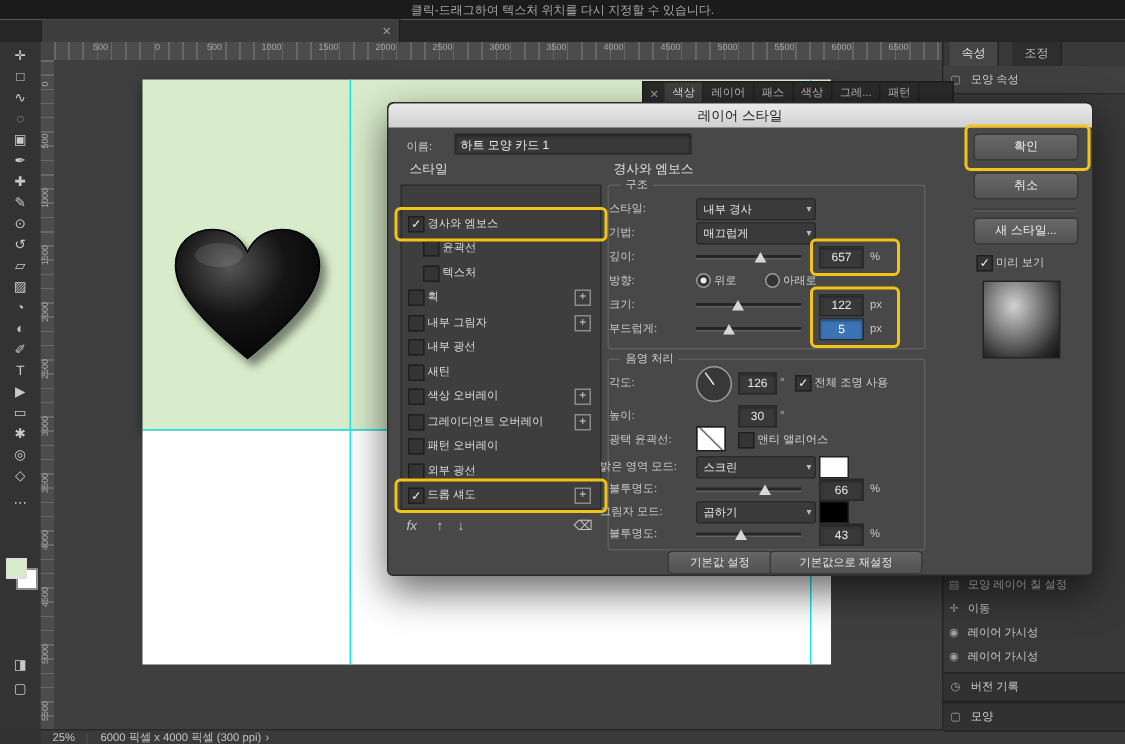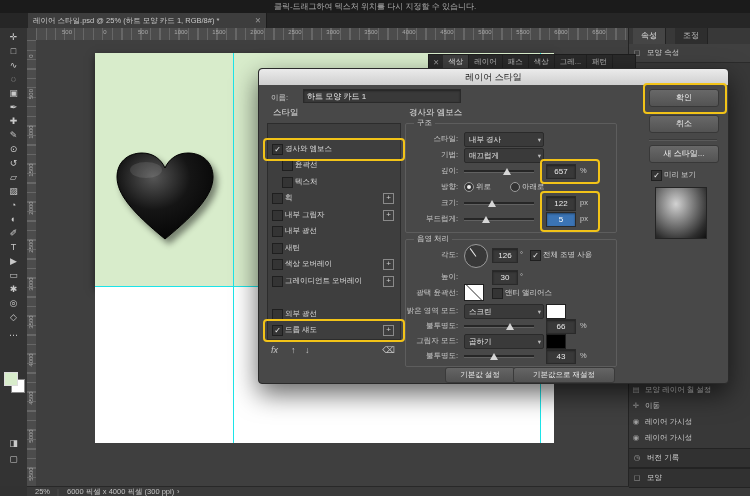--- a/index.html
+++ b/index.html
@@ -49,21 +49,21 @@
          border-bottom:1px solid #232323;font-size:7.5px;color:#cfcfcf}
   .phead .ic{display:inline-block;width:16px;text-align:center;color:#9f9f9f}
   
   .statusbar{position:absolute;left:27px;top:486px;width:723px;height:10px;background:#3a3a3a;border-top:1px solid #282828;
              font-size:7.5px;line-height:9px;color:#c4c4c4}
   
   .dialog{position:absolute;left:258px;top:68px;width:469px;height:314px;background:#484848;border:1px solid #2a2a2a;
           border-radius:4px;box-shadow:0 10px 26px rgba(0,0,0,.6);z-index:10;color:#d6d6d6}
   .dtitle{position:absolute;left:0;top:0;width:469px;height:16px;background:linear-gradient(#ebebeb,#cfcfcf);
           border-radius:4px 4px 0 0;text-align:center;line-height:16px;font-size:9px;color:#222}
-  .flabel{position:absolute;text-align:right;font-size:7.5px;line-height:13px;color:#c9c9c9;white-space:nowrap}
+  .flabel{position:absolute;font-size:7.5px;line-height:13px;color:#c9c9c9;white-space:nowrap}
   .hdr{position:absolute;font-size:8.5px;color:#e0e0e0}
   .input,.val{background:#393939;border:1px solid #2a2a2a;box-shadow:inset 0 1px 2px rgba(0,0,0,.4);color:#e9e9e9}
   .input{position:absolute;font-size:8px;padding:0 3px;font-family:inherit}
   .val{position:absolute;width:28px;height:13px;text-align:center;font-size:8px;line-height:13px}
   .val.selblue{background:#3b74b5;color:#fff}
   .unit{position:absolute;font-size:7.5px;line-height:13px;color:#c9c9c9}
   .listbox{position:absolute;left:8px;top:54px;width:132px;height:215px;background:#3e3e3e;border:1px solid #2c2c2c;overflow:hidden}
   .sitem{position:absolute;left:0;width:130px;height:16px;line-height:16px;font-size:7.5px;color:#dcdcdc;white-space:nowrap}
   .cb{position:absolute;width:9px;height:9px;background:#343434;border:1px solid #1f1f1f;color:#f0f0f0;
       font-size:8px;line-height:9px;text-align:center}
@@ -101,21 +101,20 @@
 
 <div id="app">
 
   <div class="hintbar">
     <span>클릭-드래그하여 텍스처 위치를 다시 지정할 수 있습니다.</span>
   </div>
 
   <div class="tabbar">
     <div class="doctab">
       <span class="x">✕</span>
-      <span>레이어 스타일.psd @ 25% (하트 모양 카드 1, RGB/8#) *</span>
     </div>
   </div>
 
   <div class="toolbar">
     <span class="tool" style="top:2px">✛</span>
     <span class="tool" style="top:16px">□</span>
     <span class="tool" style="top:30px">∿</span>
     <span class="tool" style="top:44px">◌</span>
     <span class="tool" style="top:58px">▣</span>
     <span class="tool" style="top:72px">✒</span>
@@ -281,20 +280,24 @@
       <div class="sitem" style="top:132px">
         <span class="cb" style="left:4px;top:3px"></span>
         <span style="position:absolute;left:17px">색상 오버레이</span>
         <span class="plusbox">+</span>
       </div>
       <div class="sitem" style="top:149px">
         <span class="cb" style="left:4px;top:3px"></span>
         <span style="position:absolute;left:17px">그레이디언트 오버레이</span>
         <span class="plusbox">+</span>
       </div>
+      <div class="sitem" style="top:165px">
+        <span class="cb" style="left:4px;top:3px"></span>
+        <span style="position:absolute;left:17px">패턴 오버레이</span>
+      </div>
       <div class="sitem" style="top:182px">
         <span class="cb" style="left:4px;top:3px"></span>
         <span style="position:absolute;left:17px">외부 광선</span>
       </div>
       <div class="sitem" style="top:198px">
         <span class="cb" style="left:4px;top:3px">✓</span>
         <span style="position:absolute;left:17px">드롭 섀도</span>
         <span class="plusbox">+</span>
       </div>
     </div>

